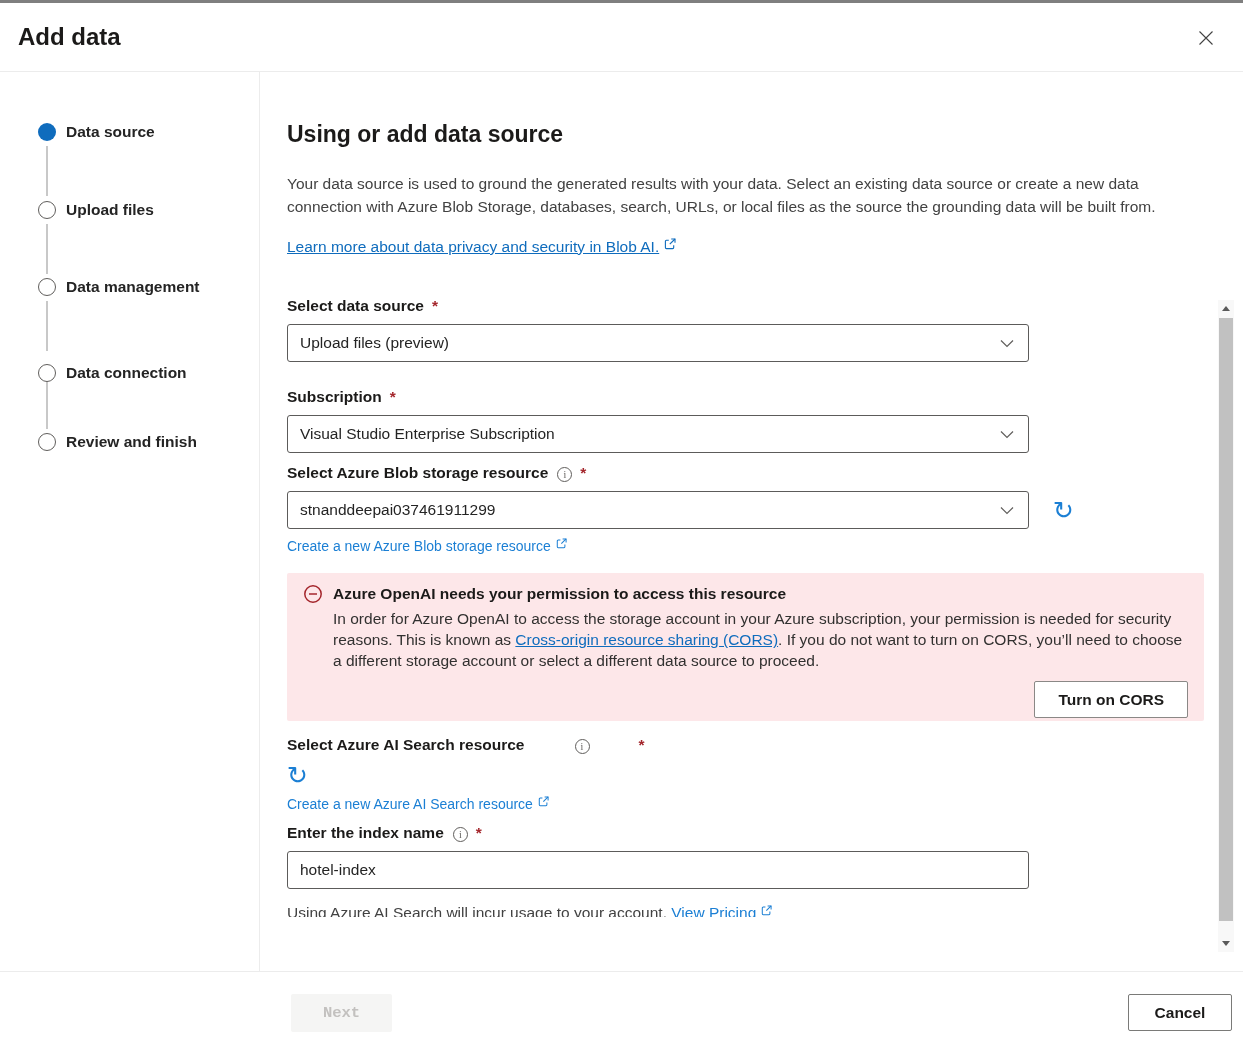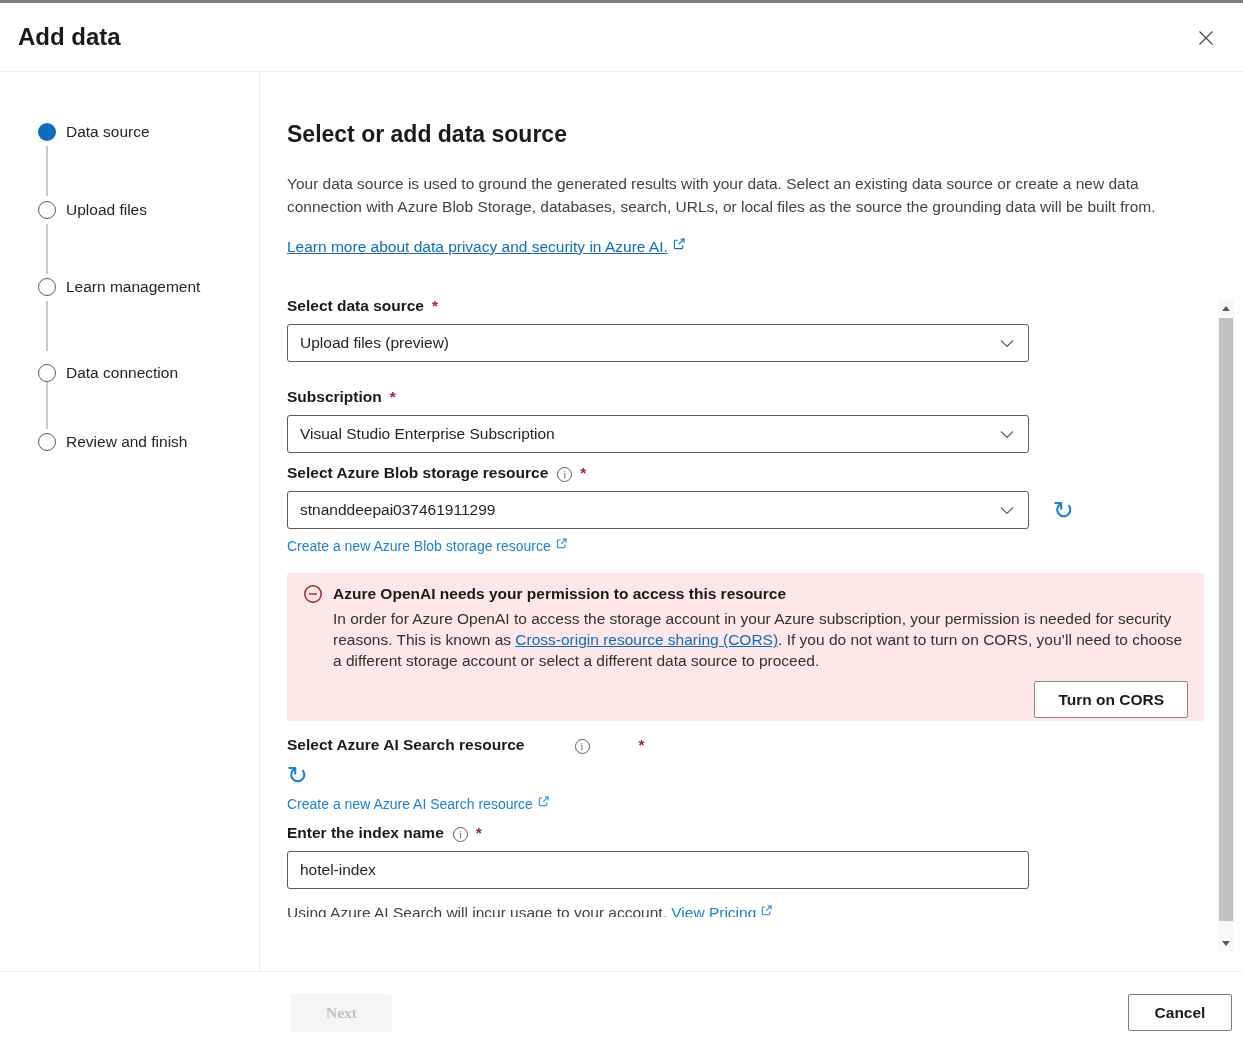--- a/index.html
+++ b/index.html
@@ -6,21 +6,21 @@
   html,body { width:1243px; height:1062px; background:#fff; overflow:hidden;
     font-family:"Liberation Sans","DejaVu Sans",sans-serif; color:#242424; }
   .top-strip { height:3px; width:100%; background:#7f7f7f; }
   .dialog-header { height:69px; position:relative; border-bottom:1px solid #ececec; }
   .dialog-title { position:absolute; left:18px; top:20px; font-size:24px; font-weight:600; color:#1b1a19; }
   .close-btn { position:absolute; right:26px; top:24px; width:22px; height:22px; background:none; border:none;
     cursor:pointer; display:flex; align-items:center; justify-content:center; }
   .main-row { display:flex; height:899px; }
   
   .nav { width:260px; border-right:1px solid #ececec; position:relative; flex-shrink:0; }
-  .step-row { position:absolute; left:38px; display:flex; align-items:center; gap:10px; height:18px; cursor:pointer; }
+  .step-row { position:absolute; left:38px; display:flex; align-items:center; gap:10px; height:18px; cursor:pointer;font-weight:bold; }
   .step-dot { width:18px; height:18px; border-radius:50%; flex-shrink:0; }
   .step-dot.active { background:#0f6cbd; }
   .step-dot.pending { background:#fff; border:1.5px solid #605e5c; }
   .step-label { font-size:15.5px; color:#242424; white-space:nowrap; }
   .step-line { position:absolute; left:46px; width:2px; height:50px; background:#c8c8c8; }
   
   .content { flex:1; position:relative; padding-left:27px; }
   .page-h2 { margin-top:49px; font-size:23px; font-weight:600; color:#1b1a19; }
   .desc { margin-top:24px; width:925px; font-size:15.5px; line-height:23px; color:#424242; }
   .learn-link { display:inline-block; margin-top:20px; font-size:15.5px; color:#0f6cbd;
@@ -61,21 +61,21 @@
   .sb-up { top:0; } .sb-down { bottom:0; }
   .tri-up { width:0; height:0; border-left:4px solid transparent; border-right:4px solid transparent;
     border-bottom:5px solid #5a5a5a; }
   .tri-down { width:0; height:0; border-left:4px solid transparent; border-right:4px solid transparent;
     border-top:5px solid #5a5a5a; }
   .sb-thumb { position:absolute; left:1px; top:18px; width:14px; height:603px; background:#c1c1c1; cursor:pointer; }
   
   .footer { height:90px; border-top:1px solid #ececec; display:flex; justify-content:space-between;
     align-items:flex-start; padding:22px 11px 0 291px; background:#fff; }
   .next-btn { width:101px; height:38px; background:#f5f5f4; border:none; border-radius:2px; font-size:15.5px;
-    font-weight:600; color:#c3c1bf; font-family:Liberation Serif, serif; cursor:default; }
+    font-weight:600; color:#c3c1bf; font-family:Liberation Mono, monospace; cursor:default; }
   .cancel-btn { width:104px; height:37px; background:#fff; border:1px solid #7a7a78; border-radius:2px;
     font-size:15.5px; font-weight:600; color:#1b1a19; font-family:inherit; cursor:pointer; }
   svg { display:block; }
 </style>
 </head>
 <body>
 
 <div class="top-strip"></div>
 
 <div class="dialog-header">
@@ -100,36 +100,36 @@
     <div class="step-row" style="top:51px">
       <span class="step-dot active"></span>
       <span class="step-label">Data source</span>
     </div>
     <div class="step-row" style="top:129px">
       <span class="step-dot pending"></span>
       <span class="step-label">Upload files</span>
     </div>
     <div class="step-row" style="top:206px">
       <span class="step-dot pending"></span>
-      <span class="step-label">Learn management</span>
+      <span class="step-label">Data management</span>
     </div>
     <div class="step-row" style="top:292px">
       <span class="step-dot pending"></span>
       <span class="step-label">Data connection</span>
     </div>
     <div class="step-row" style="top:361px">
       <span class="step-dot pending"></span>
       <span class="step-label">Review and finish</span>
     </div>
   </div>
 
   <div class="content">
-    <h2 class="page-h2">Select or add data source</h2>
+    <h2 class="page-h2">Using or add data source</h2>
     <p class="desc">Your data source is used to ground the generated results with your data. Select an existing data source or create a new data connection with Azure Blob Storage, databases, search, URLs, or local files as the source the grounding data will be built from.</p>
-    <a class="learn-link"><span>Learn more about data privacy and security in Azure AI.</span><span class="ext-icon"><svg width="12" height="12" viewBox="0 0 12 12" fill="none" stroke="#0f6cbd" stroke-width="1.1">
+    <a class="learn-link"><span>Learn more about data privacy and security in Blob AI.</span><span class="ext-icon"><svg width="12" height="12" viewBox="0 0 12 12" fill="none" stroke="#0f6cbd" stroke-width="1.1">
             <path d="M4.8 2.3H2.4a1 1 0 0 0-1 1v6.3a1 1 0 0 0 1 1h6.3a1 1 0 0 0 1-1V7.2"></path>
             <path d="M7.2 1h3.8v3.8"></path>
             <path d="M11 1 5.8 6.2"></path>
           </svg></span></a>
 
     <div class="form-scroll">
       
       <div class="label-row" style="margin-top:22px">
         <span>Select data source</span>
         <span class="req">*</span>

